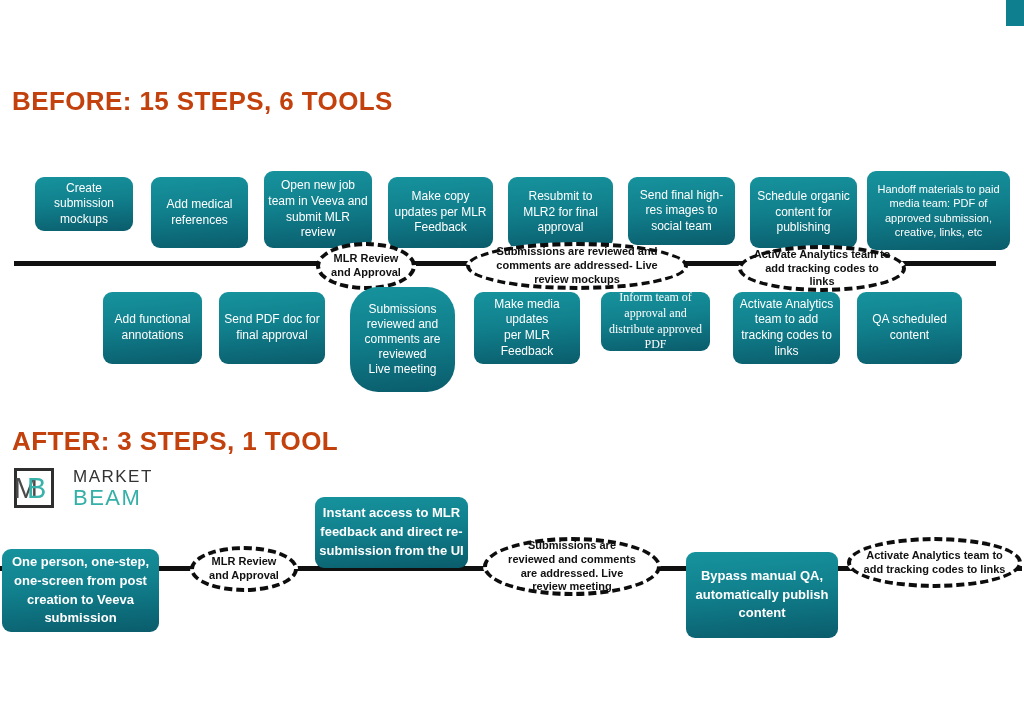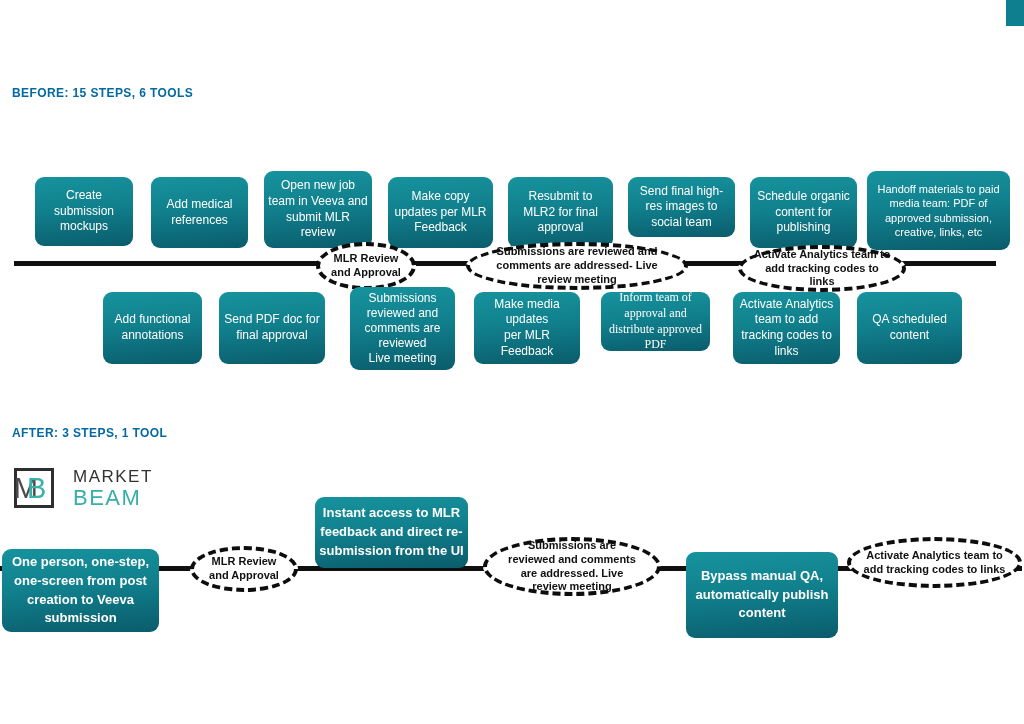--- a/index.html
+++ b/index.html
@@ -7,24 +7,24 @@
   body { font-family: "Liberation Sans", sans-serif; }
   .canvas {
     position: relative;
     width: 1024px;
     height: 724px;
     background: #ffffff;
     overflow: hidden;
   }
   .section-title {
     position: absolute;
-    font-size: 12px;
+    font-size: 26px;
     font-weight: bold;
     letter-spacing: 0.4px;
-    color: #0369a1;
+    color: #c2410c;
   }
   .title-before { left: 12px; top: 86px; }
   .title-after  { left: 12px; top: 426px; }
 
   .flowline {
     position: absolute;
     background: #101010;
     z-index: 1;
   }
   .line-before { left: 14px; top: 261px; width: 982px; height: 5px; }
@@ -41,33 +41,33 @@
     justify-content: center;
     text-align: center;
     font-size: 12px;
     line-height: 1.3;
     padding: 3px 4px;
     white-space: pre-line;
   }
   .step-box.bold { font-weight: bold; font-size: 13px; line-height: 1.45; }
 
   
-  .tb1 { left: 35px;  top: 177px; width: 98px;  height: 69px; }
+  .tb1 { left: 35px;  top: 177px; width: 98px;  height: 54px; }
   .tb2 { left: 151px; top: 177px; width: 97px;  height: 71px; }
   .tb3 { left: 264px; top: 171px; width: 108px; height: 77px; }
   .tb4 { left: 388px; top: 177px; width: 105px; height: 71px; }
   .tb5 { left: 508px; top: 177px; width: 105px; height: 71px; }
-  .tb6 { left: 628px; top: 177px; width: 107px; height: 60px; }
+  .tb6 { left: 628px; top: 177px; width: 107px; height: 68px; }
   .tb7 { left: 750px; top: 177px; width: 107px; height: 71px; }
   .tb8 { left: 867px; top: 171px; width: 143px; height: 79px; font-size: 11px; }
 
   
   .bb1 { left: 103px; top: 292px; width: 99px;  height: 72px; }
   .bb2 { left: 219px; top: 292px; width: 106px; height: 72px; }
-  .bb3 { left: 350px; top: 287px; width: 105px; height: 83px; line-height: 1.25; }
+  .bb3 { left: 350px; top: 287px; width: 105px; height: 105px; line-height: 1.25; border-radius: 28px; }
   .bb4 { left: 474px; top: 292px; width: 106px; height: 72px; }
   .bb5 { left: 601px; top: 292px; width: 109px; height: 59px; font-family: Liberation Serif, serif; }
   .bb6 { left: 733px; top: 292px; width: 107px; height: 72px; }
   .bb7 { left: 857px; top: 292px; width: 105px; height: 72px; }
 
   
   .ab1 { left: 2px;   top: 549px; width: 157px; height: 83px; }
   .ab2 { left: 315px; top: 497px; width: 153px; height: 71px; }
   .ab3 { left: 686px; top: 552px; width: 152px; height: 86px; }
 
@@ -159,21 +159,21 @@
   <div class="step-box tb1">Create submission mockups</div>
   <div class="step-box tb2">Add medical references</div>
   <div class="step-box tb3">Open new job team in Veeva and submit MLR review</div>
   <div class="step-box tb4">Make copy updates per MLR Feedback</div>
   <div class="step-box tb5">Resubmit to MLR2 for final approval</div>
   <div class="step-box tb6">Send final high-res images to social team</div>
   <div class="step-box tb7">Schedule organic content for publishing</div>
   <div class="step-box tb8">Handoff materials to paid media team: PDF of approved submission, creative, links, etc</div>
 
   <div class="milestone be1">MLR Review and Approval</div>
-  <div class="milestone be2">Submissions are reviewed and comments are addressed- Live review meeting</div>
+  <div class="milestone be2">Submissions are reviewed and comments are addressed- Live review mockups</div>
   <div class="milestone be3">Activate Analytics team to add tracking codes to links</div>
 
   <div class="step-box bb1">Add functional annotations</div>
   <div class="step-box bb2">Send PDF doc for final approval</div>
   <div class="step-box bb3">Submissions reviewed and comments are reviewed
 Live meeting</div>
   <div class="step-box bb4">Make media
 updates
 per MLR Feedback</div>
   <div class="step-box bb5">Inform team of approval and distribute approved PDF</div>

